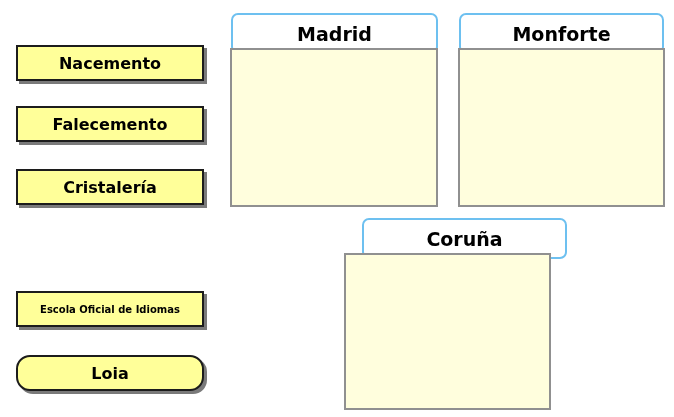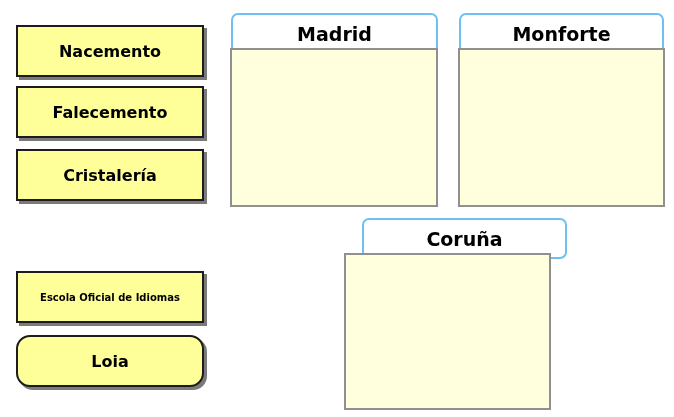--- a/index.html
+++ b/index.html
@@ -12,33 +12,34 @@
     position: relative;
     width: 674px;
     height: 417px;
     background: var(--page-background, #ffffff);
     overflow: hidden;
   }
   .tile {
     position: absolute;
     left: 16px;
     width: 188px;
-    height: 52px;
+    height: 36px;
     box-sizing: border-box;
     background: var(--tile-fill, #ffff99);
     border: 2px solid var(--tile-border, #1c1c1c);
     box-shadow: 3px 3px 0 0 var(--tile-shadow, #7a7a7a);
     display: flex;
     align-items: center;
     justify-content: center;
     font-weight: bold;
     font-size: 16px;
     color: var(--text, #000000);
     cursor: move;
     white-space: nowrap;
+    margin-top: 20px;
   }
   .tile.small-text { font-size: 10px; }
   .zone-header {
     position: absolute;
     box-sizing: border-box;
     height: 41px;
     background: var(--header-fill, #ffffff);
     border: 2px solid var(--header-border, #6dc0f0);
     border-radius: 7px;
     display: flex;

